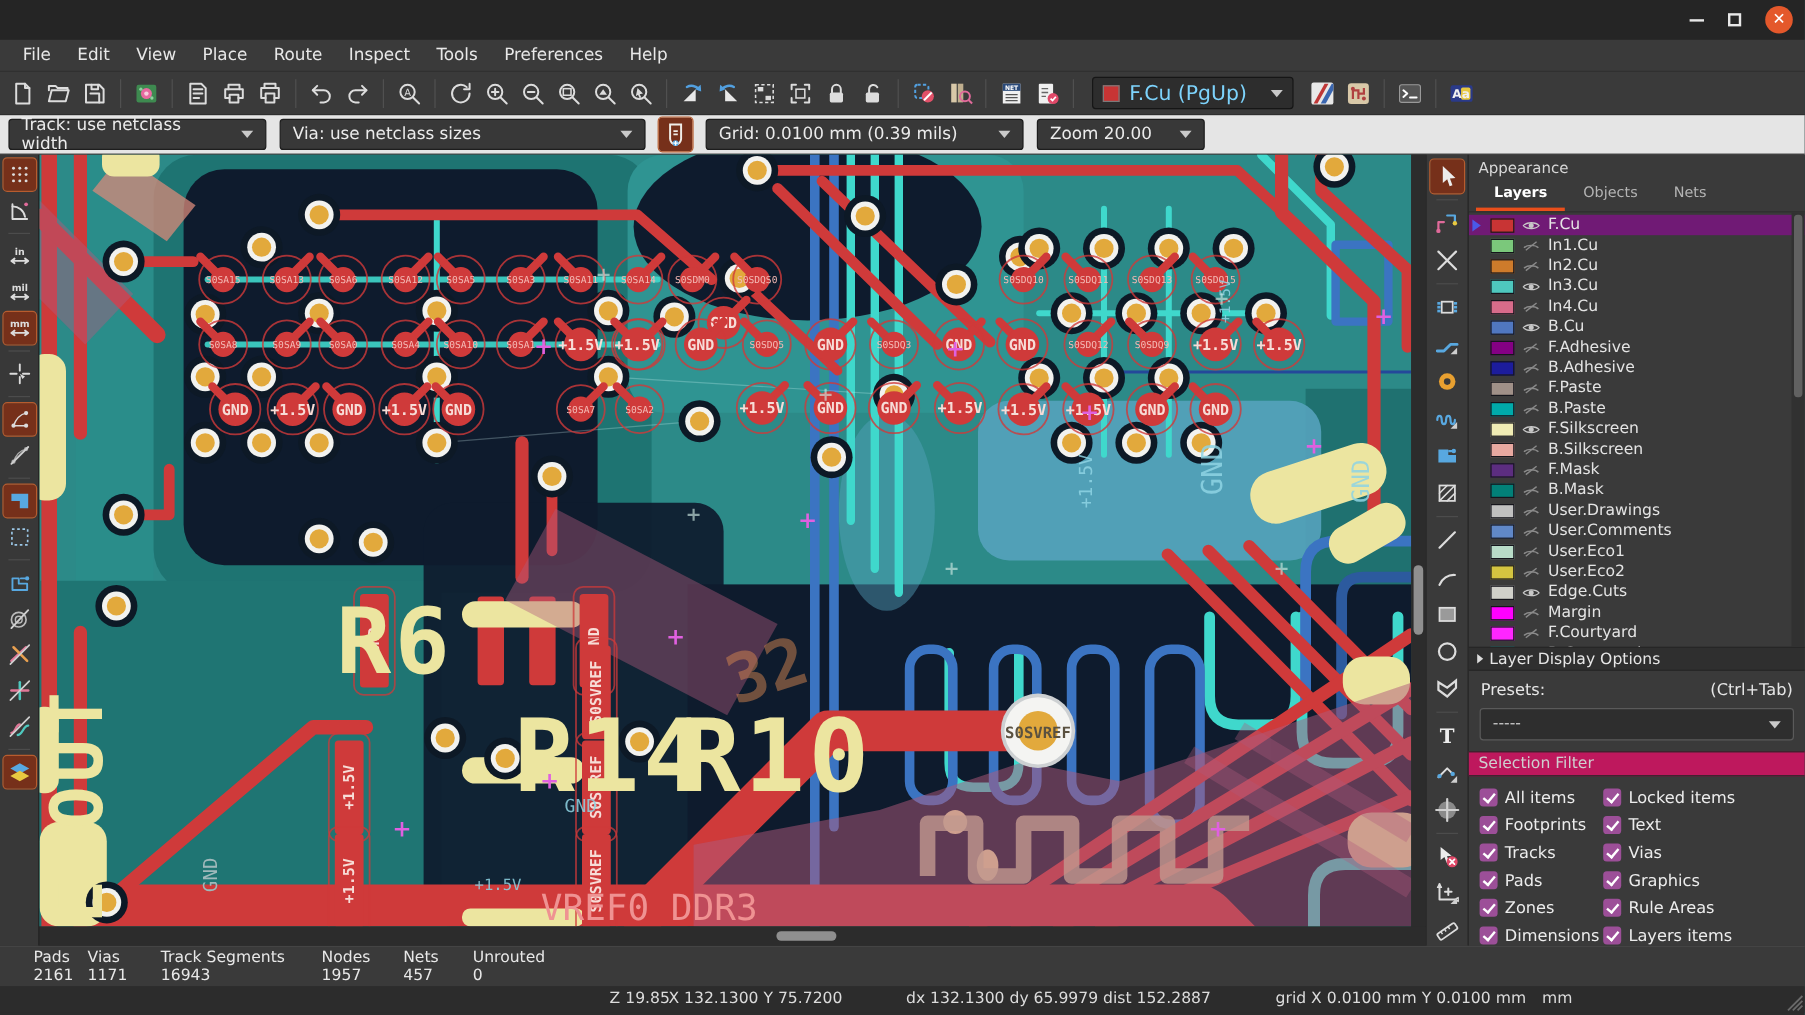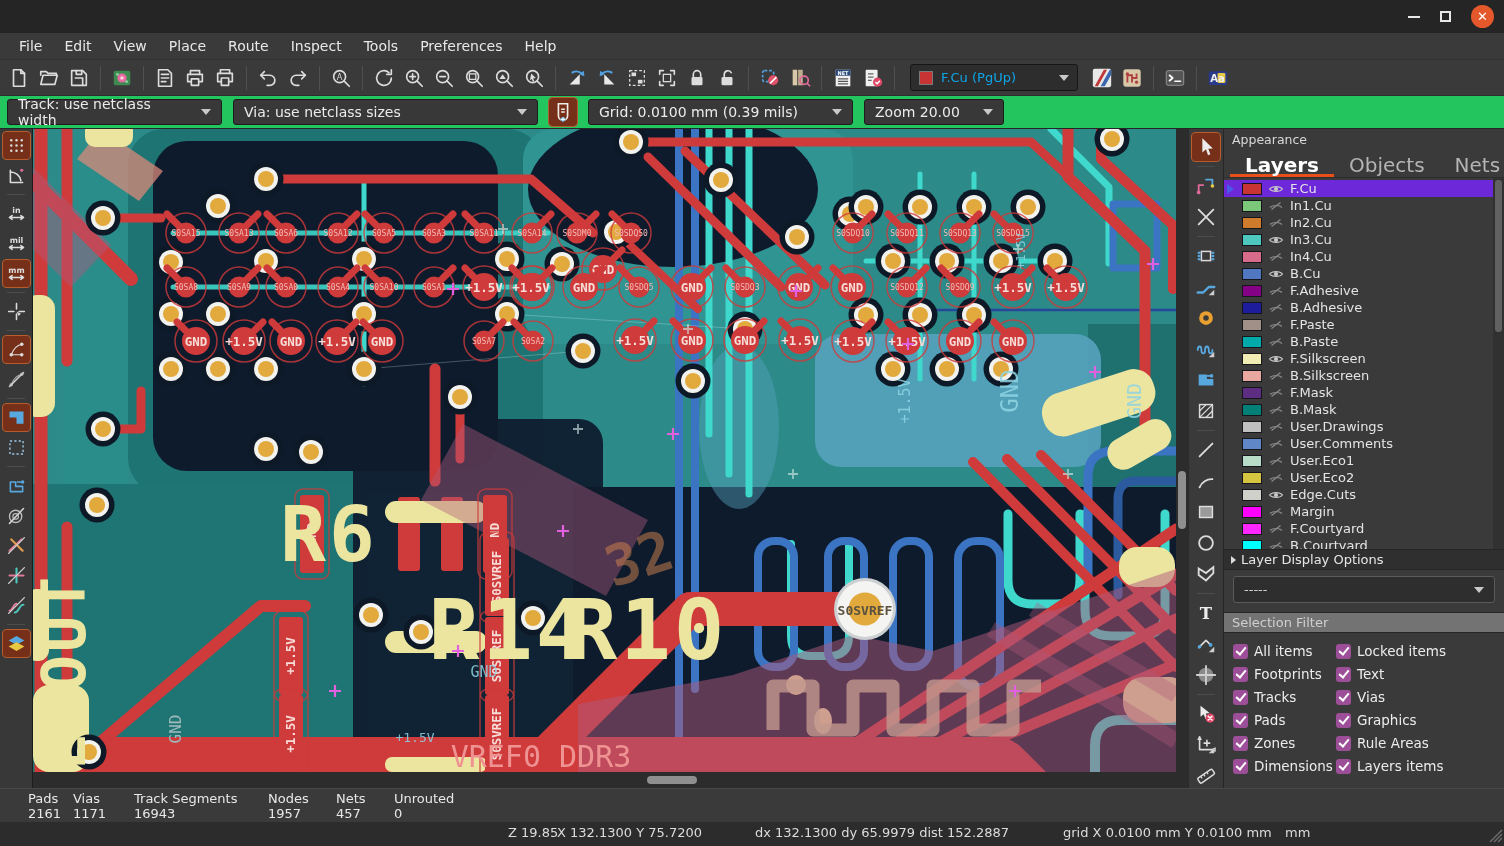--- a/index.html
+++ b/index.html
@@ -15,61 +15,61 @@
 .menubar{height:27px;background:#3a3a3a;display:flex;align-items:center;padding-left:8px;border-bottom:1px solid #303030}
 .menu-item{padding:3px 11px;font-size:14px;color:#e8e8e8}
 
 .toolbar{height:36px;background:#3a3a3a;display:flex;align-items:center;padding:0 5px;gap:2px;border-bottom:1px solid #2e2e2e}
 .tb{width:28px;height:28px;border-radius:3px;display:flex;align-items:center;justify-content:center;flex:none}
 .tb svg{width:22px;height:22px;display:block}
 .tbtn-active{background:#76301a;outline:1px solid #b85c2e}
 .sep{width:1px;height:24px;background:#505050;margin:0 5px;flex:none}
 .layerbox{width:168px;height:27px;background:#2d2d2d;border:1px solid #161616;border-radius:3px;display:flex;align-items:center;gap:8px;padding:0 8px;margin:0 8px;flex:none}
 .layerbox .sw{width:14px;height:14px;border:1px solid #7a7a7a;flex:none}
-.layerbox span.lab{font-size:13px;color:#0ea5e9;flex:1;white-space:nowrap}
+.layerbox span.lab{font-size:17px;color:#7dd3fc;flex:1;white-space:nowrap}
 .caret{width:0;height:0;border-left:5px solid transparent;border-right:5px solid transparent;border-top:6px solid #c9c9c9;flex:none}
-.toolbar2{height:33px;background:#22c55e;display:flex;align-items:center;padding:0 7px;gap:11px;border-bottom:1px solid #262626}
+.toolbar2{height:33px;background:#e5e5e5;display:flex;align-items:center;padding:0 7px;gap:11px;border-bottom:1px solid #262626}
 .combo{height:26px;background:#383838;border:1px solid #1d1d1d;border-radius:3px;display:flex;align-items:center;justify-content:space-between;padding:0 10px;font-size:14px;color:#ebebeb;gap:10px}
 
 .main{display:flex;height:659px}
 .ltools{width:33px;background:#383838;border-right:1px solid #1c1c1c;display:flex;flex-direction:column;align-items:center;padding-top:3px;gap:3px}
 .ltools .tb{width:27px;height:27px}
 .ltools .tb svg{width:21px;height:21px}
 .lsep{width:18px;height:1px;background:#4c4c4c;margin:2px 0;flex:none}
 .canvaswrap{width:1155px;height:659px;position:relative;background:#2c2c2c}
 svg#pcb{position:absolute;left:0;top:0;width:1143px;height:643px;display:block;background:#2c8a88}
 .vscroll{position:absolute;right:0;top:0;width:12px;height:643px;background:#2c2c2c}
 .vthumb{position:absolute;left:2px;width:8px;top:342px;height:58px;background:#8f8f8f;border-radius:4px}
 .hscroll{position:absolute;left:0;bottom:0;height:16px;width:1155px;background:#2c2c2c}
 .hthumb{position:absolute;top:4px;height:8px;left:614px;width:50px;background:#8f8f8f;border-radius:4px}
 .rtools{width:35px;background:#3a3a3a;border-left:1px solid #2a2a2a;display:flex;flex-direction:column;align-items:center;padding-top:4px;gap:3px}
 .rtools .tb{width:28px;height:28px}
 
 .appearance{width:281px;background:#3a3a3a;border-left:1px solid #262626;display:flex;flex-direction:column;color:#e4e4e4}
 .app-head{font-size:12.5px;padding:3px 8px 1px;color:#d8d8d8}
 .tabs{display:flex;padding:0 6px;height:29px;align-items:stretch}
-.tab{padding:5px 15px 0;font-size:20px;color:#b4b4b4}
+.tab{padding:5px 15px 0;font-size:12px;color:#b4b4b4}
 .tab.active{color:#fff;font-weight:bold;border-bottom:3px solid #ea4f1b}
 .layers{height:372px;overflow:hidden;position:relative;border-top:1px solid #2e2e2e;padding-top:2px}
 .lrow{display:flex;align-items:center;height:17px;gap:6px;padding-left:3px}
-.lrow.active{background:#6d28d9}
+.lrow.active{background:#701a75}
 .arr{width:9px;flex:none}
 .arr.on{width:0;height:0;border-left:7px solid #4a5ae8;border-top:5px solid transparent;border-bottom:5px solid transparent;margin-right:2px}
 .sw2{width:20px;height:12px;border:1px solid #15151c;flex:none}
 .eye{width:16px;height:16px;flex:none}
 .eye svg{width:16px;height:16px;display:block}
 .lname{font-size:13px;white-space:nowrap}
 .listscroll{position:absolute;right:0;top:0;width:11px;height:100%;background:#313131}
 .listthumb{position:absolute;left:2px;top:2px;width:7px;height:152px;background:#616161;border-radius:3px}
 .ldo{height:21px;background:#2f2f2f;display:flex;align-items:center;padding-left:7px;font-size:13px;gap:5px;border-top:1px solid #262626;border-bottom:1px solid #262626;color:#e6e6e6}
 .tri-r{width:0;height:0;border-left:5px solid #ddd;border-top:4px solid transparent;border-bottom:4px solid transparent}
 .presets{padding:6px 9px 9px}
 .prow{display:flex;justify-content:space-between;font-size:13.5px;padding:2px 1px 7px;color:#e6e6e6}
 .pcombo{height:27px;background:#2e2e2e;border:1px solid #5a5a5a;border-radius:3px;display:flex;align-items:center;justify-content:space-between;padding:0 10px;color:#cfcfcf;font-size:13px}
-.sfhead{height:21px;background:#737373;display:flex;align-items:center;padding-left:8px;color:#cfcfcf;font-size:13px;border-top:1px solid #262626;border-bottom:1px solid #262626}
+.sfhead{height:21px;background:#be185d;display:flex;align-items:center;padding-left:8px;color:#cfcfcf;font-size:13px;border-top:1px solid #262626;border-bottom:1px solid #262626}
 .filters{display:grid;grid-template-columns:103px auto;padding:10px 0 0 9px;row-gap:7px}
 .filter{display:flex;align-items:center;gap:6px;font-size:13.5px;color:#ececec}
 .chk{width:15px;height:15px;background:#9c4f98;border-radius:3px;position:relative;flex:none}
 .chk::after{content:"";position:absolute;left:4.5px;top:1.5px;width:4px;height:8px;border:solid #fff;border-width:0 2px 2px 0;transform:rotate(40deg)}
 
 .srow1{height:34px;background:#3a3a3a;display:flex;padding-left:28px;border-top:1px solid #474747}
 .scol{display:flex;flex-direction:column;justify-content:center;font-size:13px;color:#e8e8e8;line-height:15px;white-space:nowrap}
 .scol:nth-child(1){width:45px}.scol:nth-child(2){width:61px}.scol:nth-child(3){width:134px}
 .scol:nth-child(4){width:68px}.scol:nth-child(5){width:58px}.scol:nth-child(6){width:80px}
 .srow2{height:22px;background:#2c2c2c;position:relative;font-size:13px;color:#dcdcdc}
@@ -1513,20 +1513,24 @@
             </svg>
           </span>
           <span class="lname">B.Courtyard</span>
         </div>
       </div>
     <div class="ldo">
       <span class="tri-r"></span>
       <span>Layer Display Options</span>
     </div>
     <div class="presets">
+      <div class="prow">
+        <span>Presets:</span>
+        <span>(Ctrl+Tab)</span>
+      </div>
       <div class="pcombo">
         <span>-----</span>
         <span class="caret"></span>
       </div>
     </div>
     <div class="sfhead">Selection Filter</div>
     <div class="filters" id="filters">
         <label class="filter">
           <span class="chk"></span>
           <span>All items</span>

